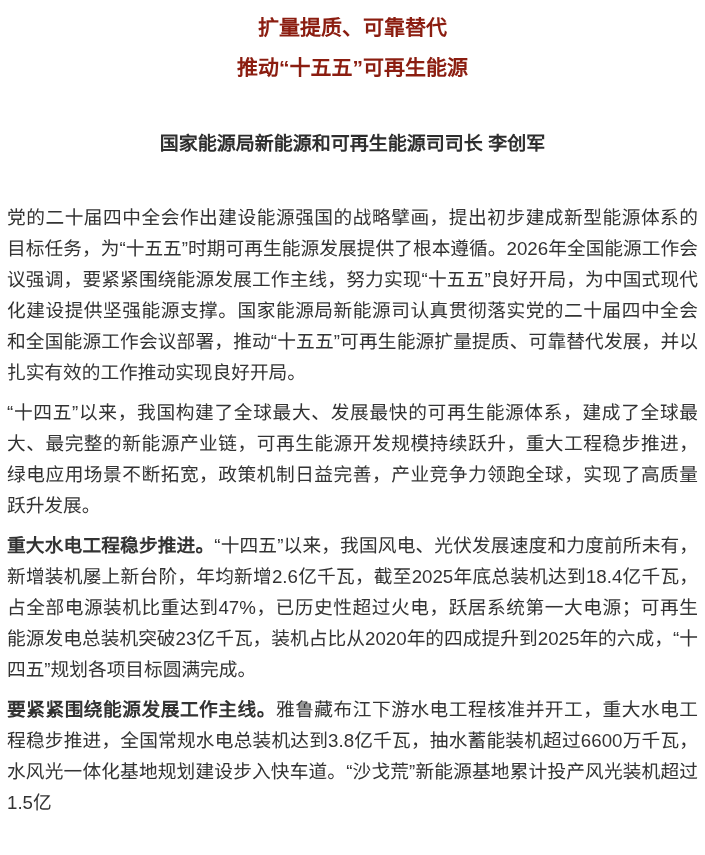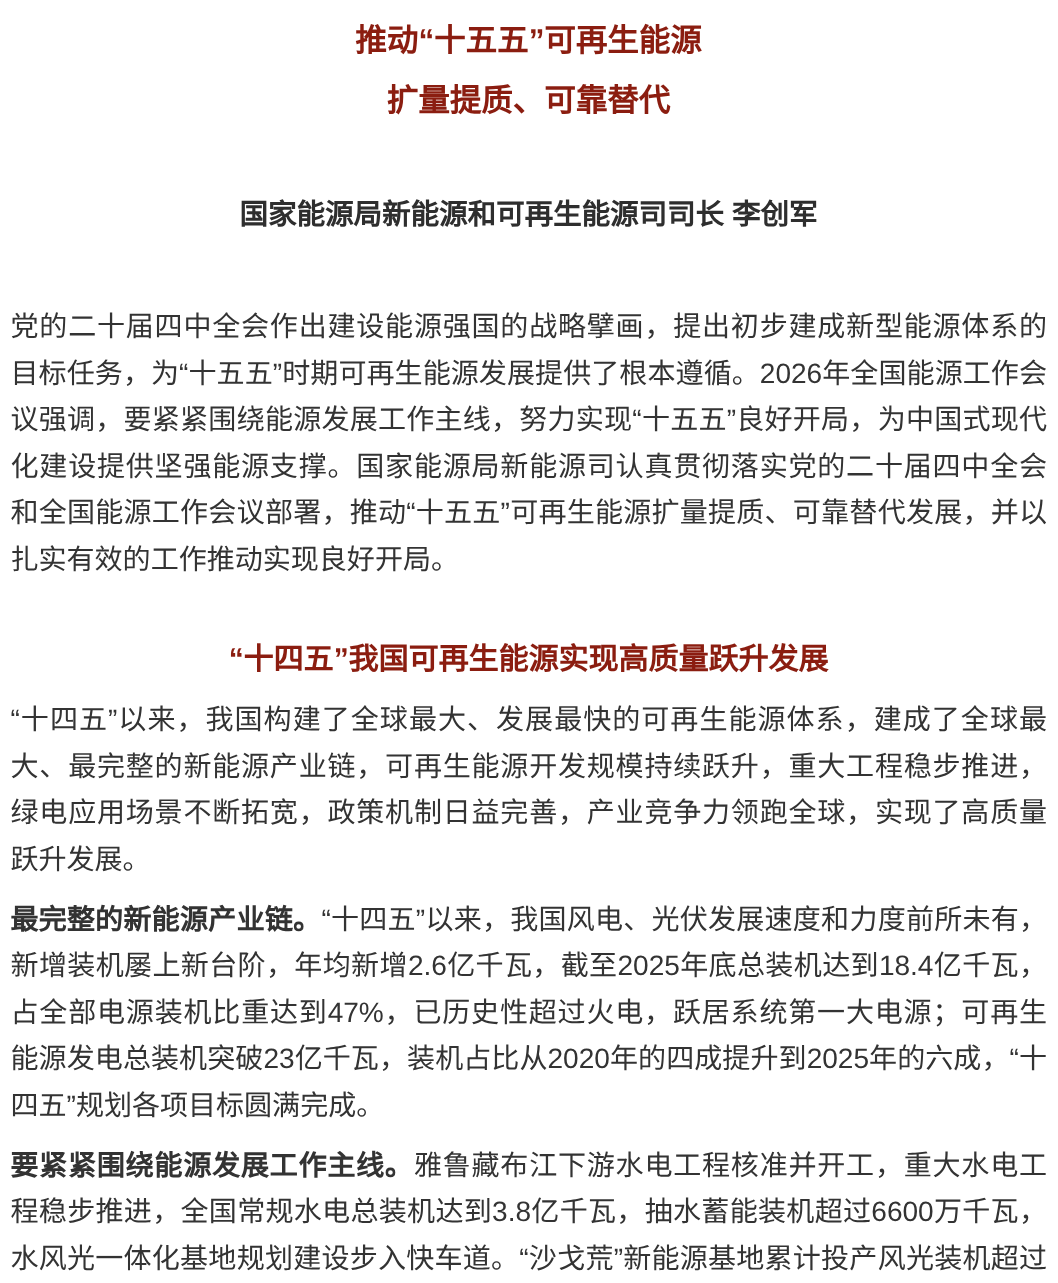--- a/index.html
+++ b/index.html
@@ -50,28 +50,27 @@
     font-size: 20px;
     line-height: 28px;
     font-weight: bold;
   }
 </style>
 </head>
 <body>
 
 <article>
   <h1>
+    <div class="title-line">扩量提质、可靠替代</div>
     <div class="title-line">推动“十五五”可再生能源</div>
-    <div class="title-line">扩量提质、可靠替代</div>
   </h1>
 
   <div class="byline">国家能源局新能源和可再生能源司司长 李创军</div>
 
   <p class="body-para">党的二十届四中全会作出建设能源强国的战略擘画，提出初步建成新型能源体系的目标任务，为“十五五”时期可再生能源发展提供了根本遵循。2026年全国能源工作会议强调，要紧紧围绕能源发展工作主线，努力实现“十五五”良好开局，为中国式现代化建设提供坚强能源支撑。国家能源局新能源司认真贯彻落实党的二十届四中全会和全国能源工作会议部署，推动“十五五”可再生能源扩量提质、可靠替代发展，并以扎实有效的工作推动实现良好开局。</p>
 
-  <h2 class="section-heading">“十四五”我国可再生能源实现高质量跃升发展</h2>
 
   <p class="body-para">“十四五”以来，我国构建了全球最大、发展最快的可再生能源体系，建成了全球最大、最完整的新能源产业链，可再生能源开发规模持续跃升，重大工程稳步推进，绿电应用场景不断拓宽，政策机制日益完善，产业竞争力领跑全球，实现了高质量跃升发展。</p>
 
-  <p class="body-para"><strong>最完整的新能源产业链。</strong><span>“十四五”以来，我国风电、光伏发展速度和力度前所未有，新增装机屡上新台阶，年均新增2.6亿千瓦，截至2025年底总装机达到18.4亿千瓦，占全部电源装机比重达到47%，已历史性超过火电，跃居系统第一大电源；可再生能源发电总装机突破23亿千瓦，装机占比从2020年的四成提升到2025年的六成，“十四五”规划各项目标圆满完成。</span></p>
+  <p class="body-para"><strong>重大水电工程稳步推进。</strong><span>“十四五”以来，我国风电、光伏发展速度和力度前所未有，新增装机屡上新台阶，年均新增2.6亿千瓦，截至2025年底总装机达到18.4亿千瓦，占全部电源装机比重达到47%，已历史性超过火电，跃居系统第一大电源；可再生能源发电总装机突破23亿千瓦，装机占比从2020年的四成提升到2025年的六成，“十四五”规划各项目标圆满完成。</span></p>
 
   <p class="body-para"><strong>要紧紧围绕能源发展工作主线。</strong><span>雅鲁藏布江下游水电工程核准并开工，重大水电工程稳步推进，全国常规水电总装机达到3.8亿千瓦，抽水蓄能装机超过6600万千瓦，水风光一体化基地规划建设步入快车道。“沙戈荒”新能源基地累计投产风光装机超过1.5亿</span></p>
 </article>
 
 </body></html>

